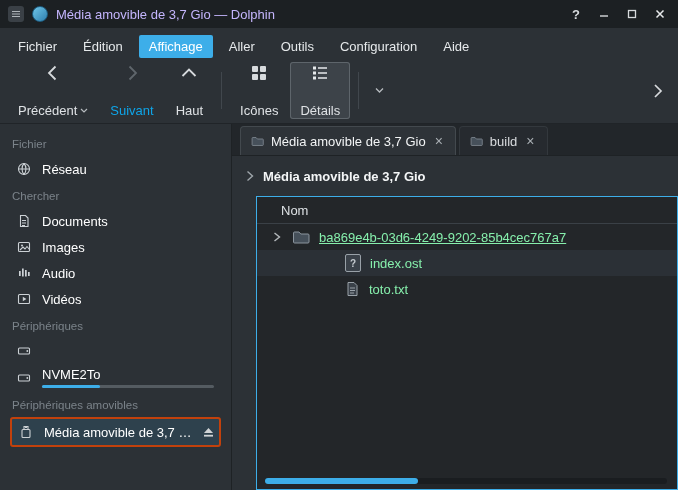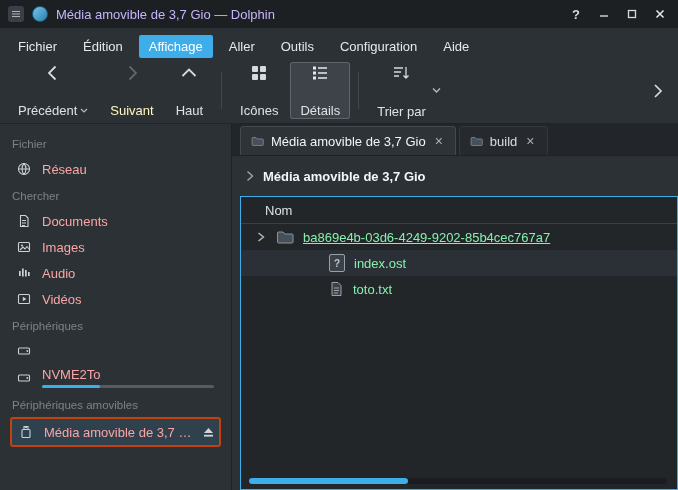--- a/index.html
+++ b/index.html
@@ -18,50 +18,50 @@
   .tb-btn{width:20px;height:20px;display:flex;align-items:center;justify-content:center;color:#d7dadd;font-weight:bold;border-radius:3px;}
   
   .menubar{height:30px;flex:0 0 30px;display:flex;align-items:flex-end;padding:0 8px;gap:6px;background:#2c3136;}
   .menu-item{padding:4px 10px;border-radius:2px;color:#e6e9eb;}
   .menu-item.active{background:#3daee9;color:#ffffff;}
   
   .toolbar{height:66px;flex:0 0 66px;display:flex;align-items:stretch;padding:4px 8px;gap:2px;border-bottom:1px solid #202428;box-sizing:border-box;}
   .tbtn{display:flex;flex-direction:column;align-items:center;justify-content:center;gap:20px;padding:3px 10px;border-radius:3px;}
   .tbtn .ticon{height:22px;display:flex;align-items:center;}
   .tlabel{font-size:13px;color:#dfe2e5;display:flex;align-items:center;gap:3px;white-space:nowrap;}
-  .tbtn.disabled .tlabel{color:#fef9c3;}
+  .tbtn.disabled .tlabel{color:#0ea5e9;}
   .tbtn.checked{background:#3d4349;box-shadow:inset 0 0 0 1px #5e656b;}
   .tbtn-row{display:flex;align-items:center;gap:4px;padding:3px 8px;}
   .tsep{width:1px;background:#41474d;margin:10px 6px;}
   .toverflow{margin-left:auto;align-self:center;padding:4px 6px;}
   
   .content{flex:1;display:flex;min-height:0;}
   
   .sidebar{width:232px;flex:0 0 232px;box-sizing:border-box;border-right:1px solid #1e2225;padding:14px 6px 4px 10px;overflow:hidden;display:flex;flex-direction:column;}
   .side-header{color:#7b838a;font-size:11.5px;margin:8px 0 6px 2px;white-space:nowrap;}
   .side-header:first-child{margin-top:0;}
   .side-item{display:flex;align-items:center;gap:10px;min-height:26px;padding:0 4px 0 6px;border-radius:3px;}
   .side-item .s-icon{width:16px;flex:0 0 16px;display:flex;align-items:center;justify-content:center;}
-  .s-label{white-space:nowrap;overflow:hidden;text-overflow:ellipsis;color:#fca5a5;}
+  .s-label{white-space:nowrap;overflow:hidden;text-overflow:ellipsis;color:#ffffff;}
   .s-body{flex:1;min-width:0;display:flex;flex-direction:column;gap:3px;padding:3px 0;}
   .usage{height:3px;border-radius:2px;background:#545b61;width:96%;}
   .usage-fill{height:100%;border-radius:2px;background:#3daee9;}
   .side-item.selected{border:2px solid #c2410c;background:rgba(61,174,233,0.13);margin-right:4px;}
   .eject{margin-left:auto;display:flex;align-items:center;}
   
   .main{flex:1;display:flex;flex-direction:column;min-width:0;}
   .tabbar{height:32px;flex:0 0 32px;background:#22262a;display:flex;align-items:flex-end;padding:2px 0 0 8px;gap:3px;border-bottom:1px solid #1e2225;box-sizing:border-box;}
   .tab{display:flex;align-items:center;gap:7px;height:29px;padding:0 10px;border-radius:4px 4px 0 0;box-sizing:border-box;background:#262a2f;border:1px solid #33383d;border-bottom:none;color:#d9dcdf;}
   .tab.active{background:#2e3338;border-color:#43494e;color:#f2f4f5;}
   .tab-close{color:#aab0b5;font-size:14px;padding:0 2px;line-height:1;}
   
   .breadcrumb{height:40px;flex:0 0 40px;display:flex;align-items:center;gap:9px;padding-left:14px;background:#2c3136;}
   .crumb{font-weight:bold;color:#f4f6f7;}
   
-  .view{flex:1;margin-left:8px;border:1px solid #3daee9;background:#232629;position:relative;display:flex;flex-direction:column;min-height:0;box-sizing:border-box;}
+  .view{flex:1;margin-left:24px;border:1px solid #3daee9;background:#232629;position:relative;display:flex;flex-direction:column;min-height:0;box-sizing:border-box;}
   .view-header{height:26px;flex:0 0 26px;display:flex;align-items:center;padding-left:24px;color:#dde1e4;border-bottom:1px solid #3a4046;}
   .frow{height:26px;flex:0 0 26px;display:flex;align-items:center;gap:9px;}
   .frow.alt{background:#2b3036;}
   .frow.lvl0{padding-left:16px;}
   .frow.lvl1{padding-left:88px;}
   .expander{width:10px;display:flex;align-items:center;}
   .fi{display:flex;align-items:center;justify-content:center;}
   .fname{color:#86efac;white-space:nowrap;}
   .fname.hovered{text-decoration:underline;}
   .unknown-box{width:14px;height:16px;border:1px solid #99a1a8;border-radius:2px;background:#3a4149;color:#c3c9ce;font-size:10px;font-weight:bold;display:flex;align-items:center;justify-content:center;}
@@ -183,32 +183,20 @@
               <path d="M8 5h9M8 10h9M8 15h9"></path>
             </g>
           </svg>
       </span>
       <span class="tlabel">
           <span>Détails</span>
         </span>
     </div>
     <div class="tsep"></div>
     <div class="tbtn-row">
-      <div class="tbtn" style="padding:3px 2px;">
-        <span class="ticon">
-          <svg width="20" height="20" viewBox="0 0 20 20">
-              <g stroke="#d7dadd" stroke-width="1.3" fill="none">
-                <path d="M3 5h9M3 9h7M3 13h5M15 4v11M12.5 12.5L15 15l2.5-2.5"></path>
-              </g>
-            </svg>
-        </span>
-        <span class="tlabel">
-            <span>Trier par</span>
-          </span>
-      </div>
       <svg width="9" height="7" viewBox="0 0 9 7">
           <path d="M1 1.5l3.5 3.5L8 1.5" fill="none" stroke="#b6bbbf" stroke-width="1.3"></path>
         </svg>
     </div>
     <div class="toverflow">
       <svg width="12" height="16" viewBox="0 0 12 16">
           <path d="M3 2l6 6-6 6" fill="none" stroke="#d7dadd" stroke-width="1.7"></path>
         </svg>
     </div>
   </div>

